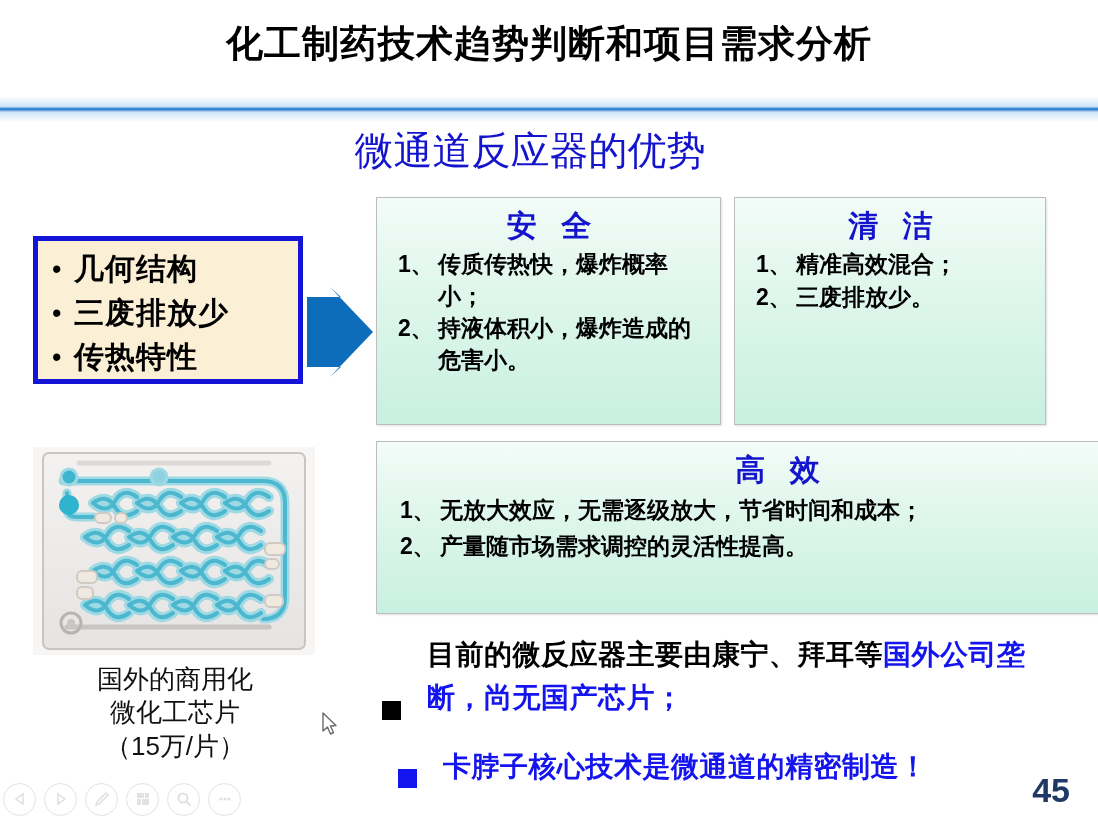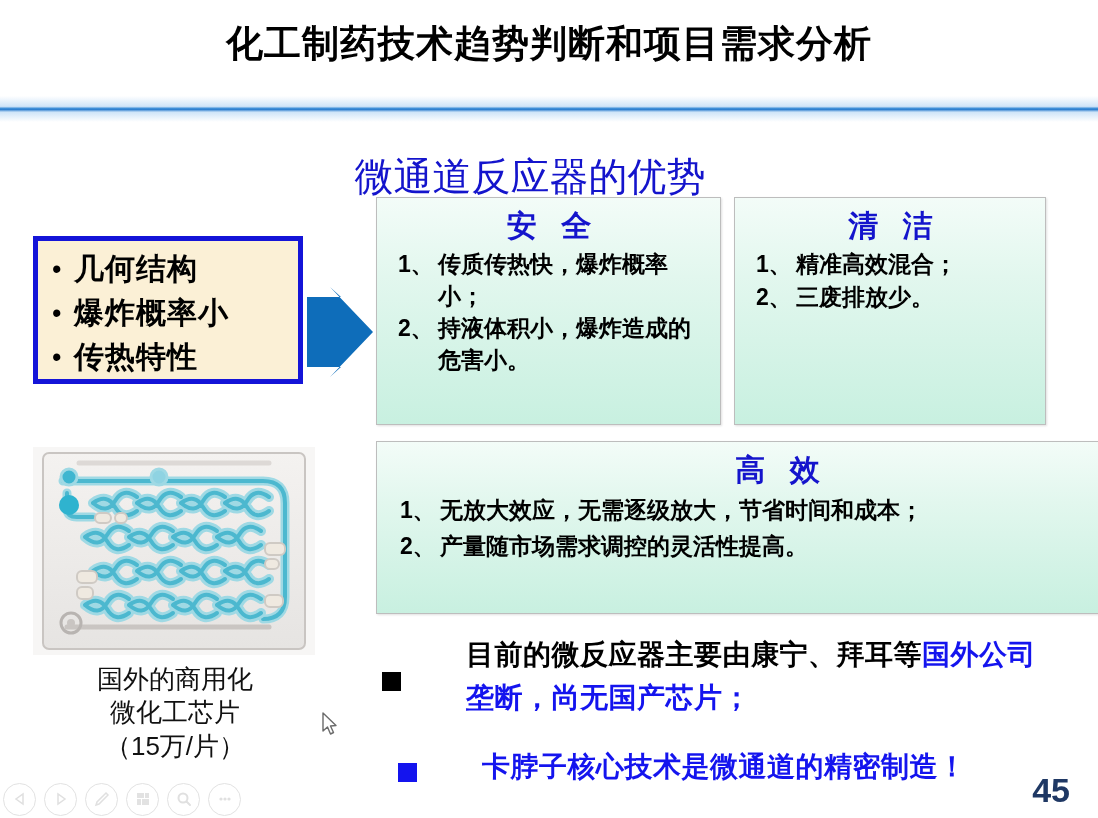--- a/index.html
+++ b/index.html
@@ -36,21 +36,20 @@
 
   
   #subtitle {
     position: absolute;
     top: 124px; left: 0; width: 1060px;
     text-align: center;
     font-size: 39px;
     font-weight: normal;
     color: #1414CC;
     white-space: nowrap;
-    margin-top: 26px;
   }
 
   
   #properties-box {
     position: absolute;
     left: 33px; top: 236px;
     width: 270px; height: 148px;
     background: #FBF0D6;
     border: 5px solid #1414D8;
     box-sizing: border-box;
@@ -144,22 +143,21 @@
     text-align: center;
     font-size: 26px;
     color: #111;
     line-height: 1.28;
   }
 
   
   .bottom-bullet {
     position: absolute;
     display: flex;
-    align-items: center;
-    gap: 39px;
+    align-items: flex-end;
   }
   .sq {
     width: 19px; height: 19px;
     flex: 0 0 auto;
     margin-top: 11px;
     margin-right: 26px;
   }
   .sq.black { background: #000000; }
   .sq.blue  { background: #1414EE; }
   .bb-text {
@@ -219,21 +217,21 @@
 
 <div id="subtitle">微通道反应器的优势</div>
 
 <div id="properties-box">
   <div class="prop-row">
     <span class="prop-bullet">•</span>
     <span class="prop-label">几何结构</span>
   </div>
   <div class="prop-row">
     <span class="prop-bullet">•</span>
-    <span class="prop-label">爆炸概率小</span>
+    <span class="prop-label">三废排放少</span>
   </div>
   <div class="prop-row">
     <span class="prop-bullet">•</span>
     <span class="prop-label">传热特性</span>
   </div>
 </div>
 
 <div id="flow-arrow">
   <svg width="70" height="98" viewBox="0 0 70 98">
     <polygon points="2,14 36,14 25,4 68,49 25,94 36,84 2,84" fill="#0E6DBA"></polygon>

